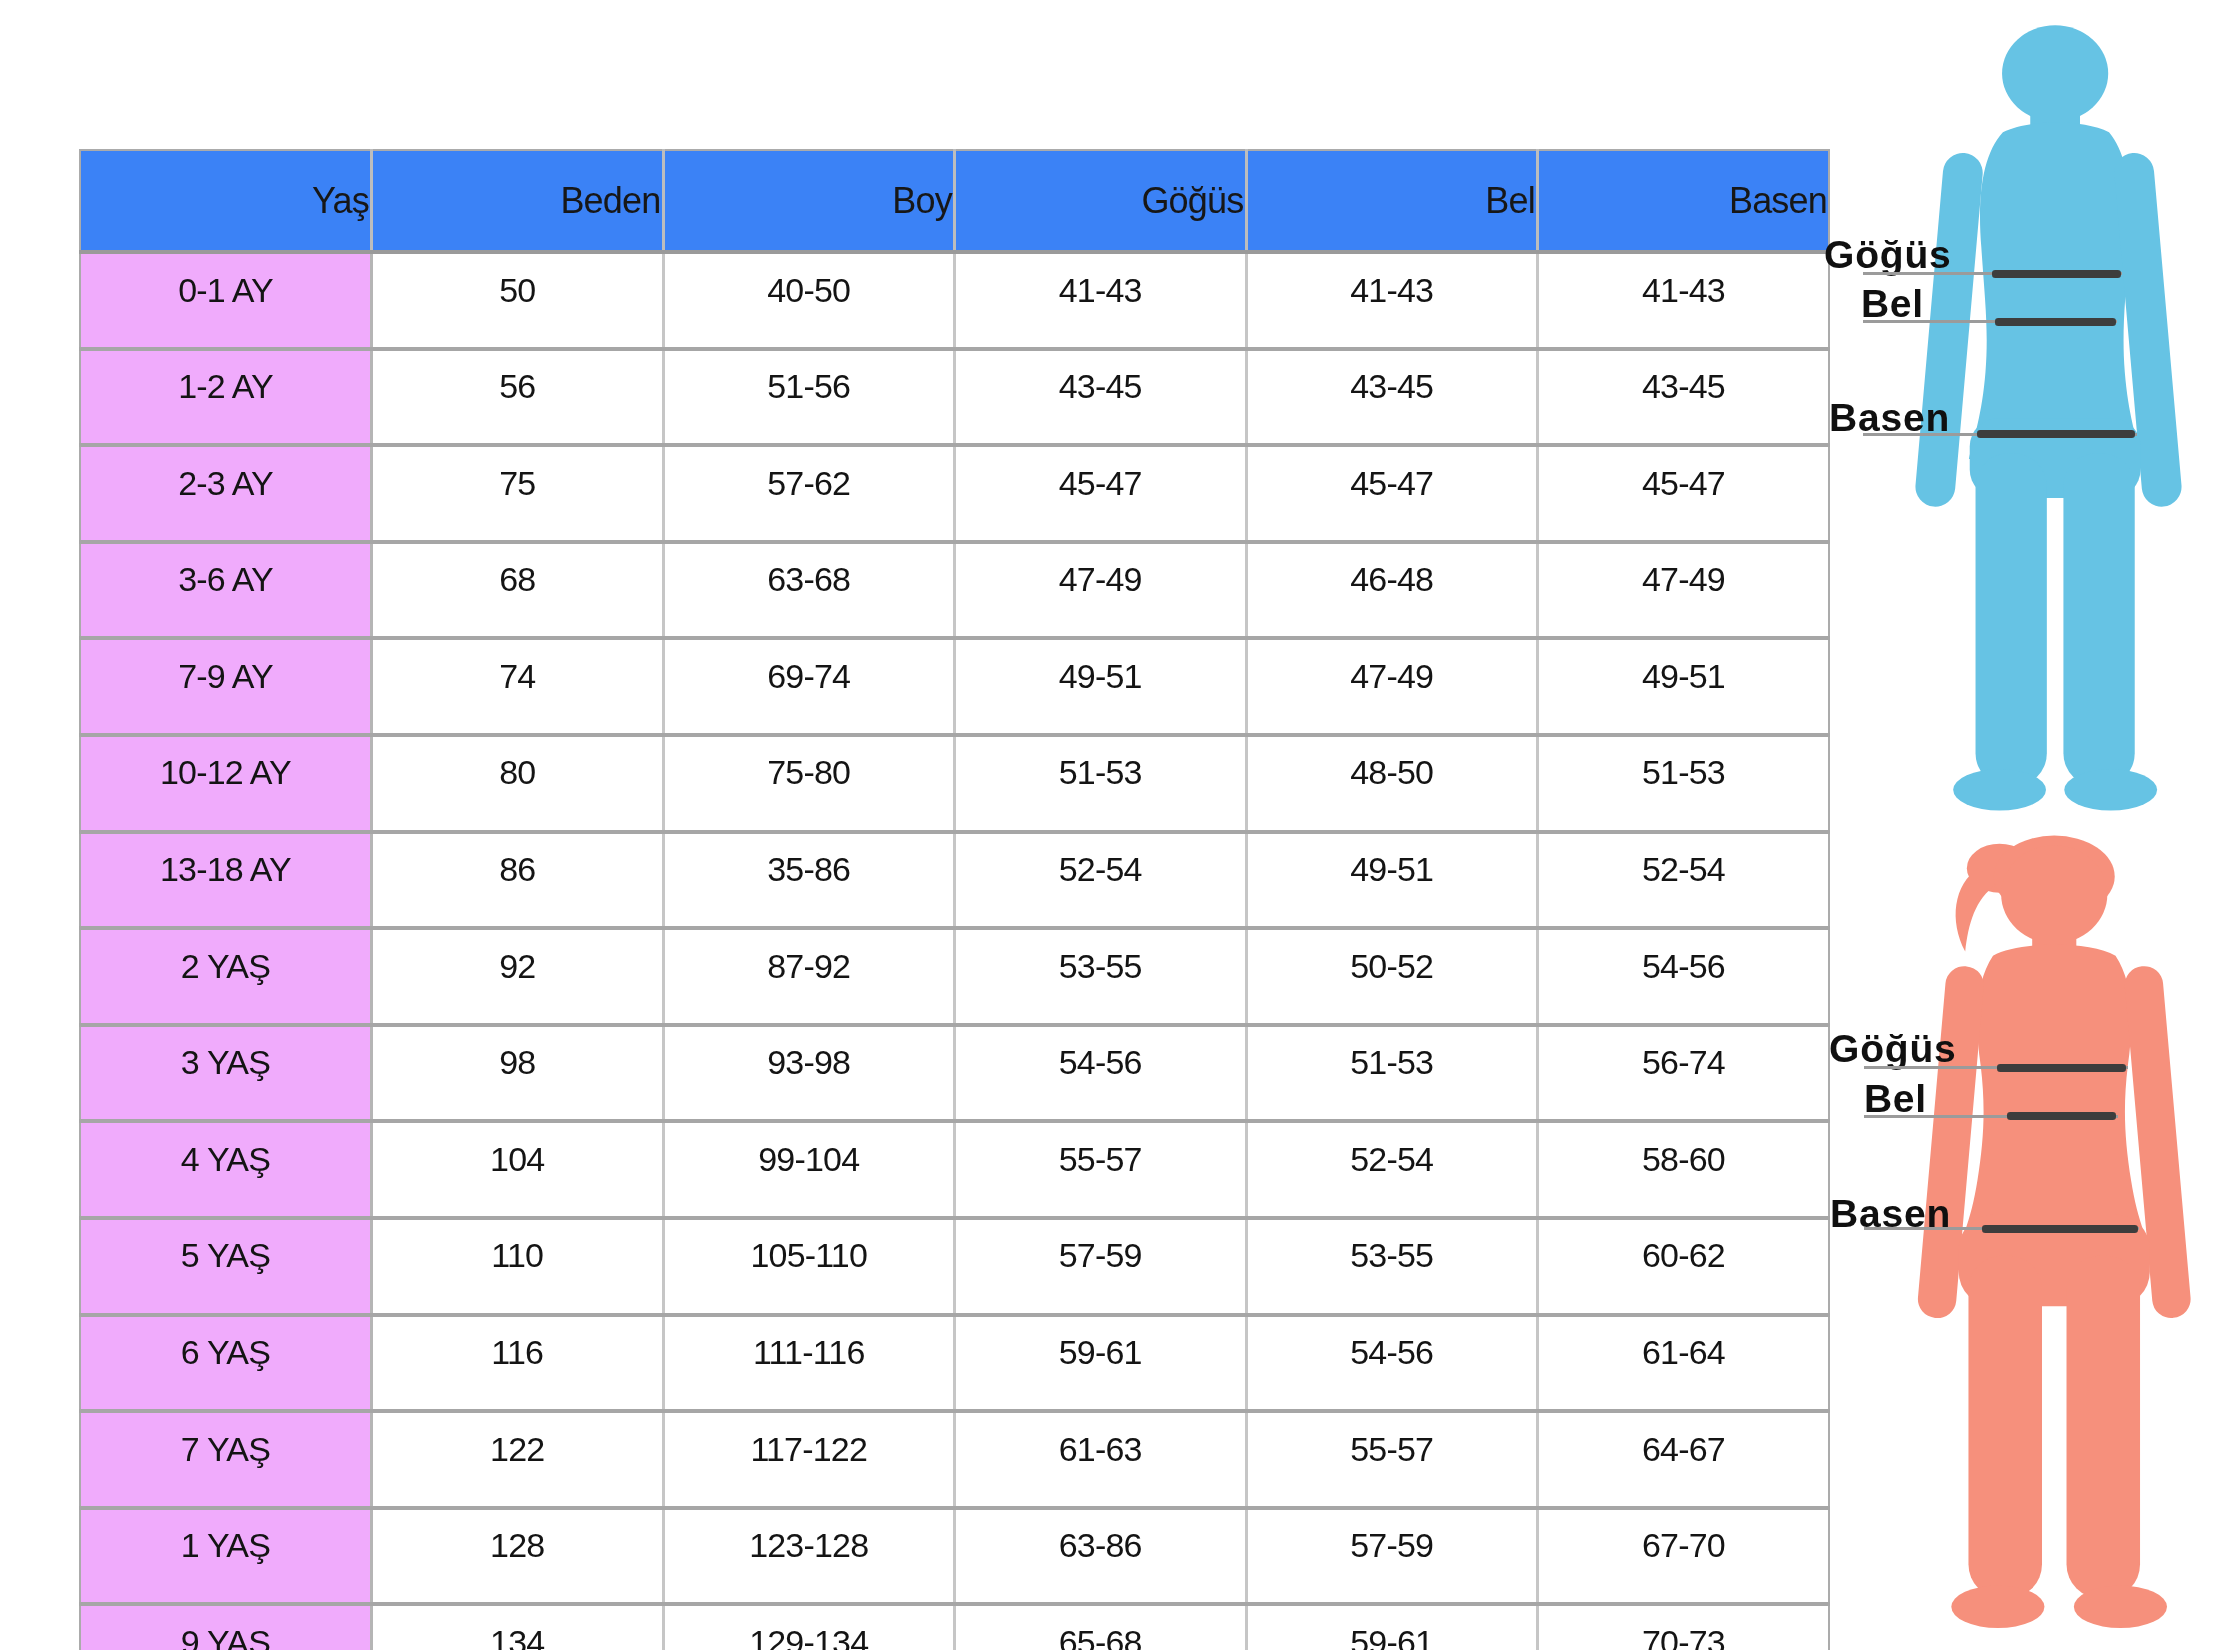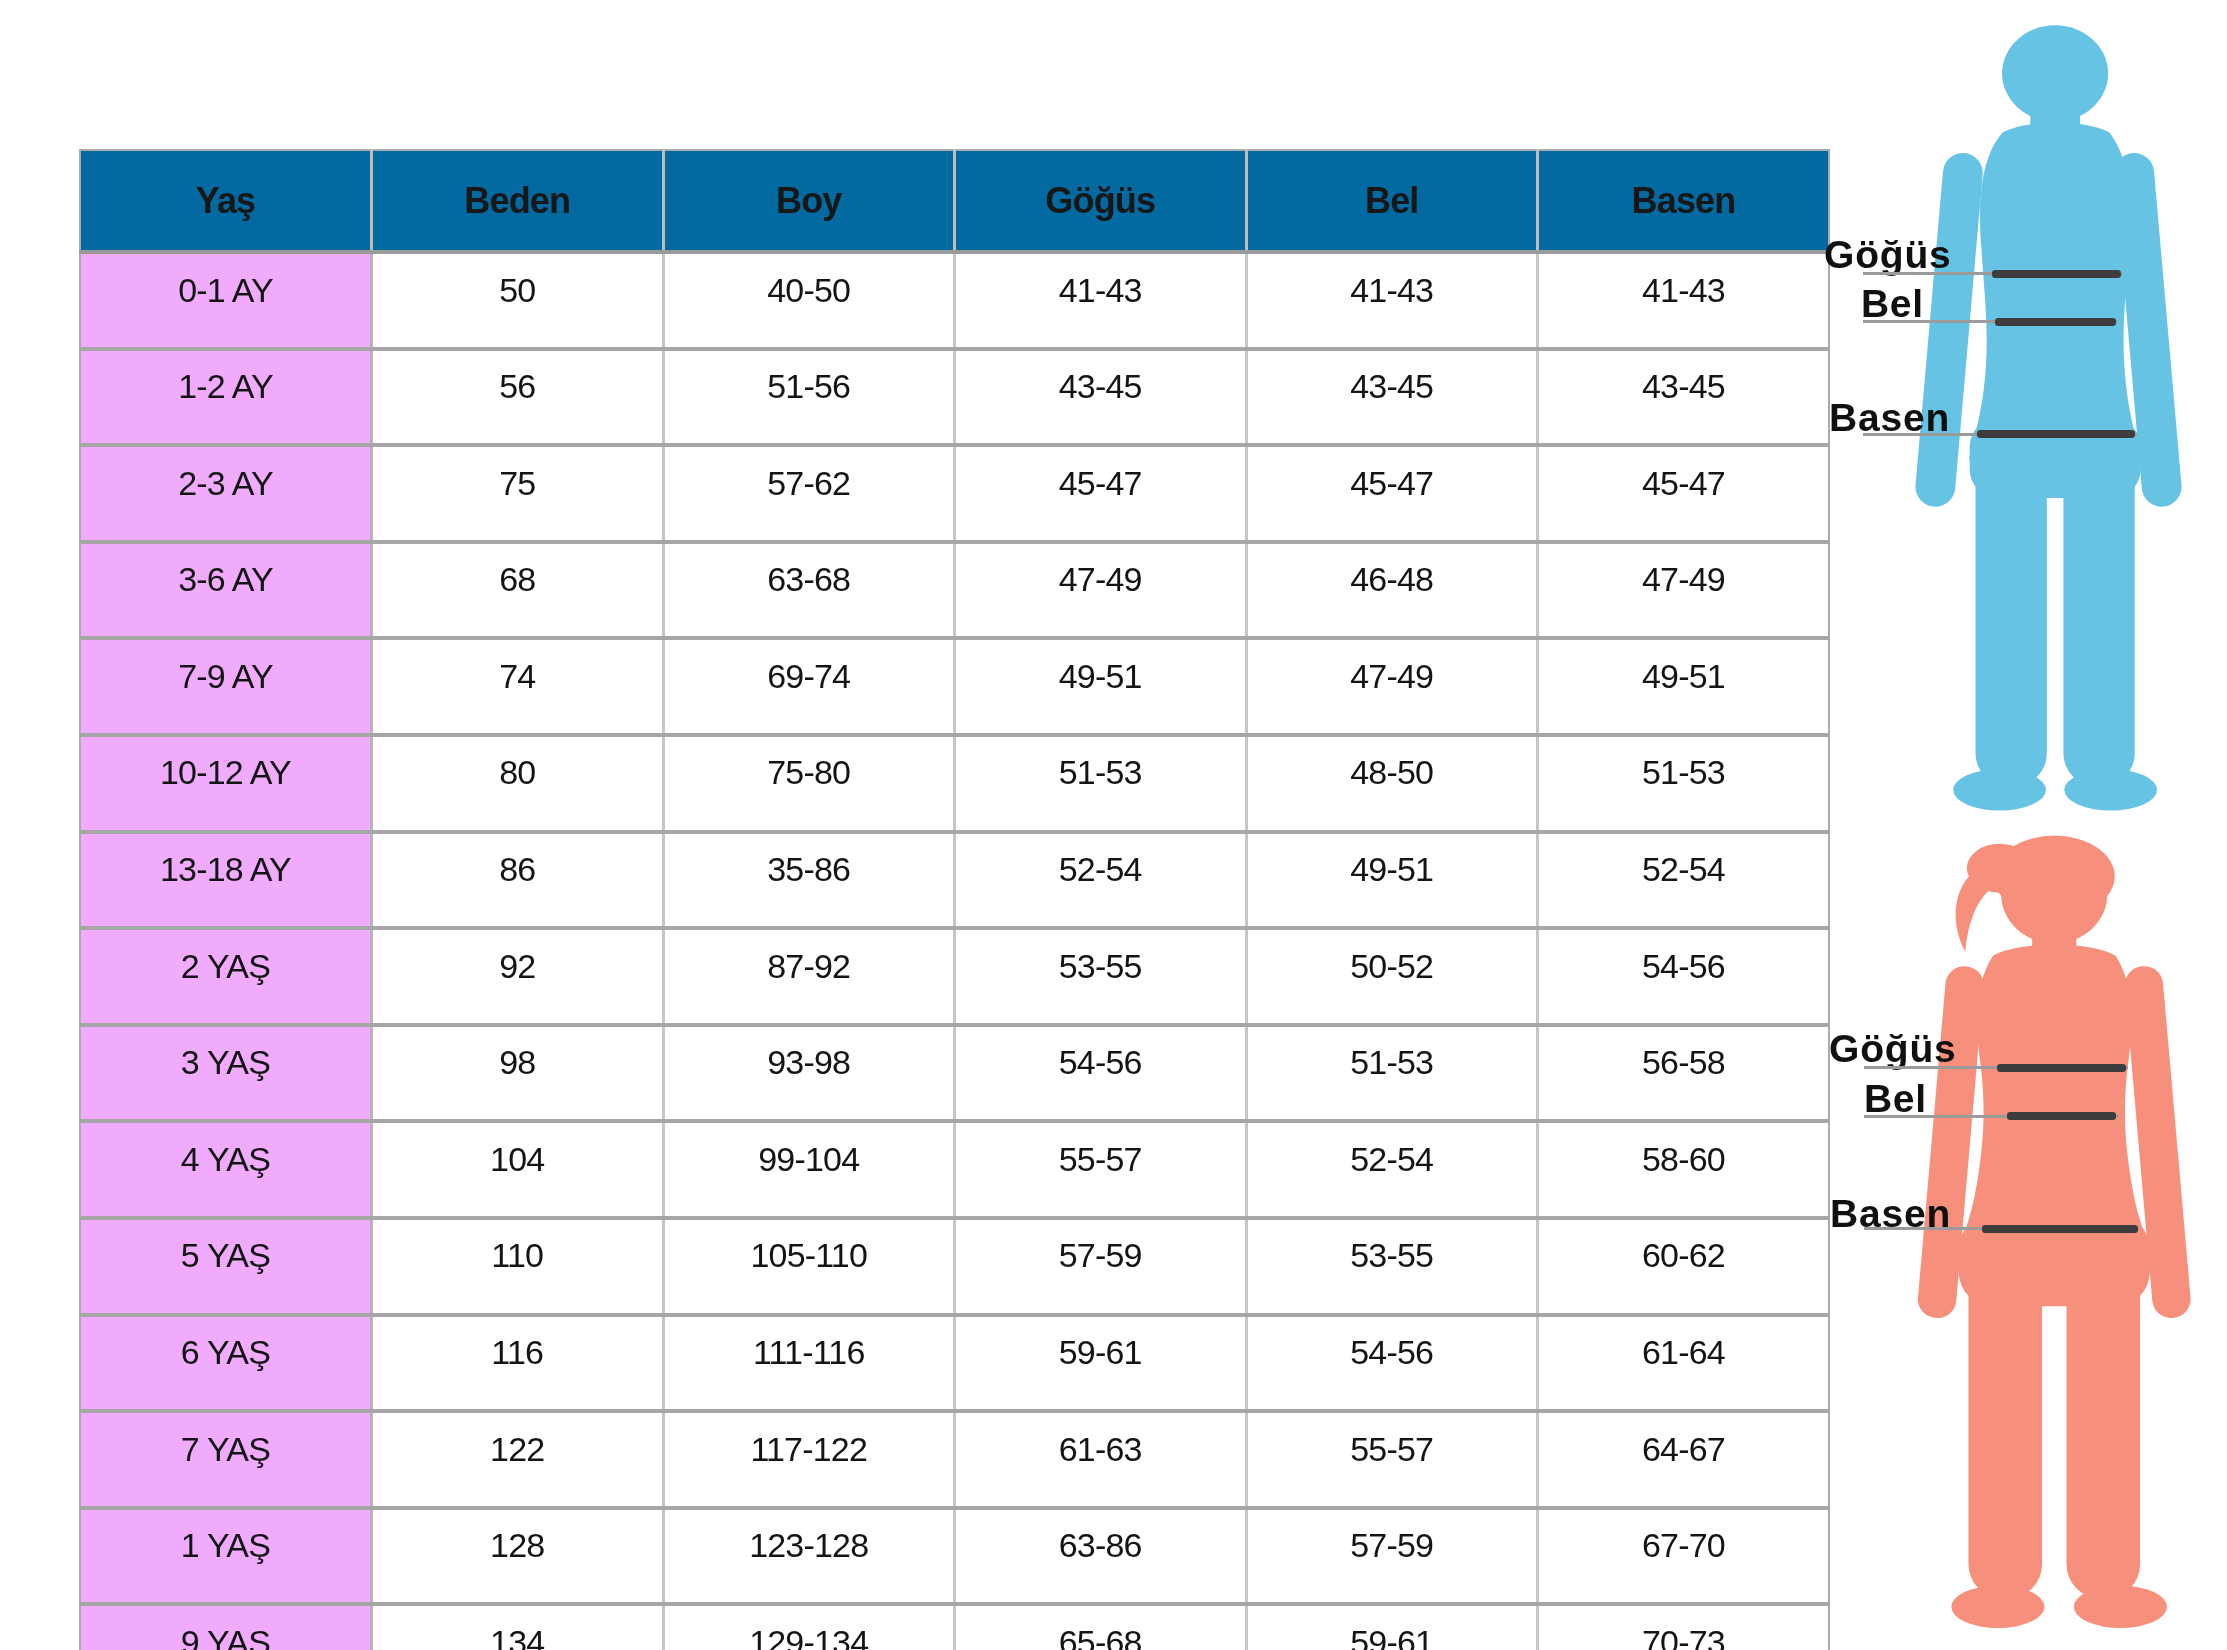--- a/index.html
+++ b/index.html
@@ -27,27 +27,27 @@
     width: 1751px;
   }
   table.size-table {
     border-collapse: collapse;
     table-layout: fixed;
     width: 1751px;
     border: 2.5px solid #ababab;
   }
   table.size-table th {
     height: 97px;
-    background: #0369a1;
+    background: #3b82f6;
     border-right: 3.3px solid #bdbdbd;
     border-bottom: 4.1px solid #9a9a9a;
     font-size: 36px;
-    font-weight: 700;
+    font-weight: 400;
     color: #171717;
-    text-align: center;
+    text-align: right;
     vertical-align: middle;
     letter-spacing: -0.8px;
   }
   table.size-table td {
     height: 70px;
     background: #ffffff;
     border-right: 3.3px solid #c6c6c6;
     border-bottom: 4.1px solid #a6a6a6;
     font-size: 34px;
     font-weight: 400;
@@ -179,21 +179,21 @@
       <td>50-52</td>
       <td>54-56</td>
     </tr>
 
     <tr>
       <td class="age-cell">3 YAŞ</td>
       <td>98</td>
       <td>93-98</td>
       <td>54-56</td>
       <td>51-53</td>
-      <td>56-58</td>
+      <td>56-74</td>
     </tr>
 
     <tr>
       <td class="age-cell">4 YAŞ</td>
       <td>104</td>
       <td>99-104</td>
       <td>55-57</td>
       <td>52-54</td>
       <td>58-60</td>
     </tr>

